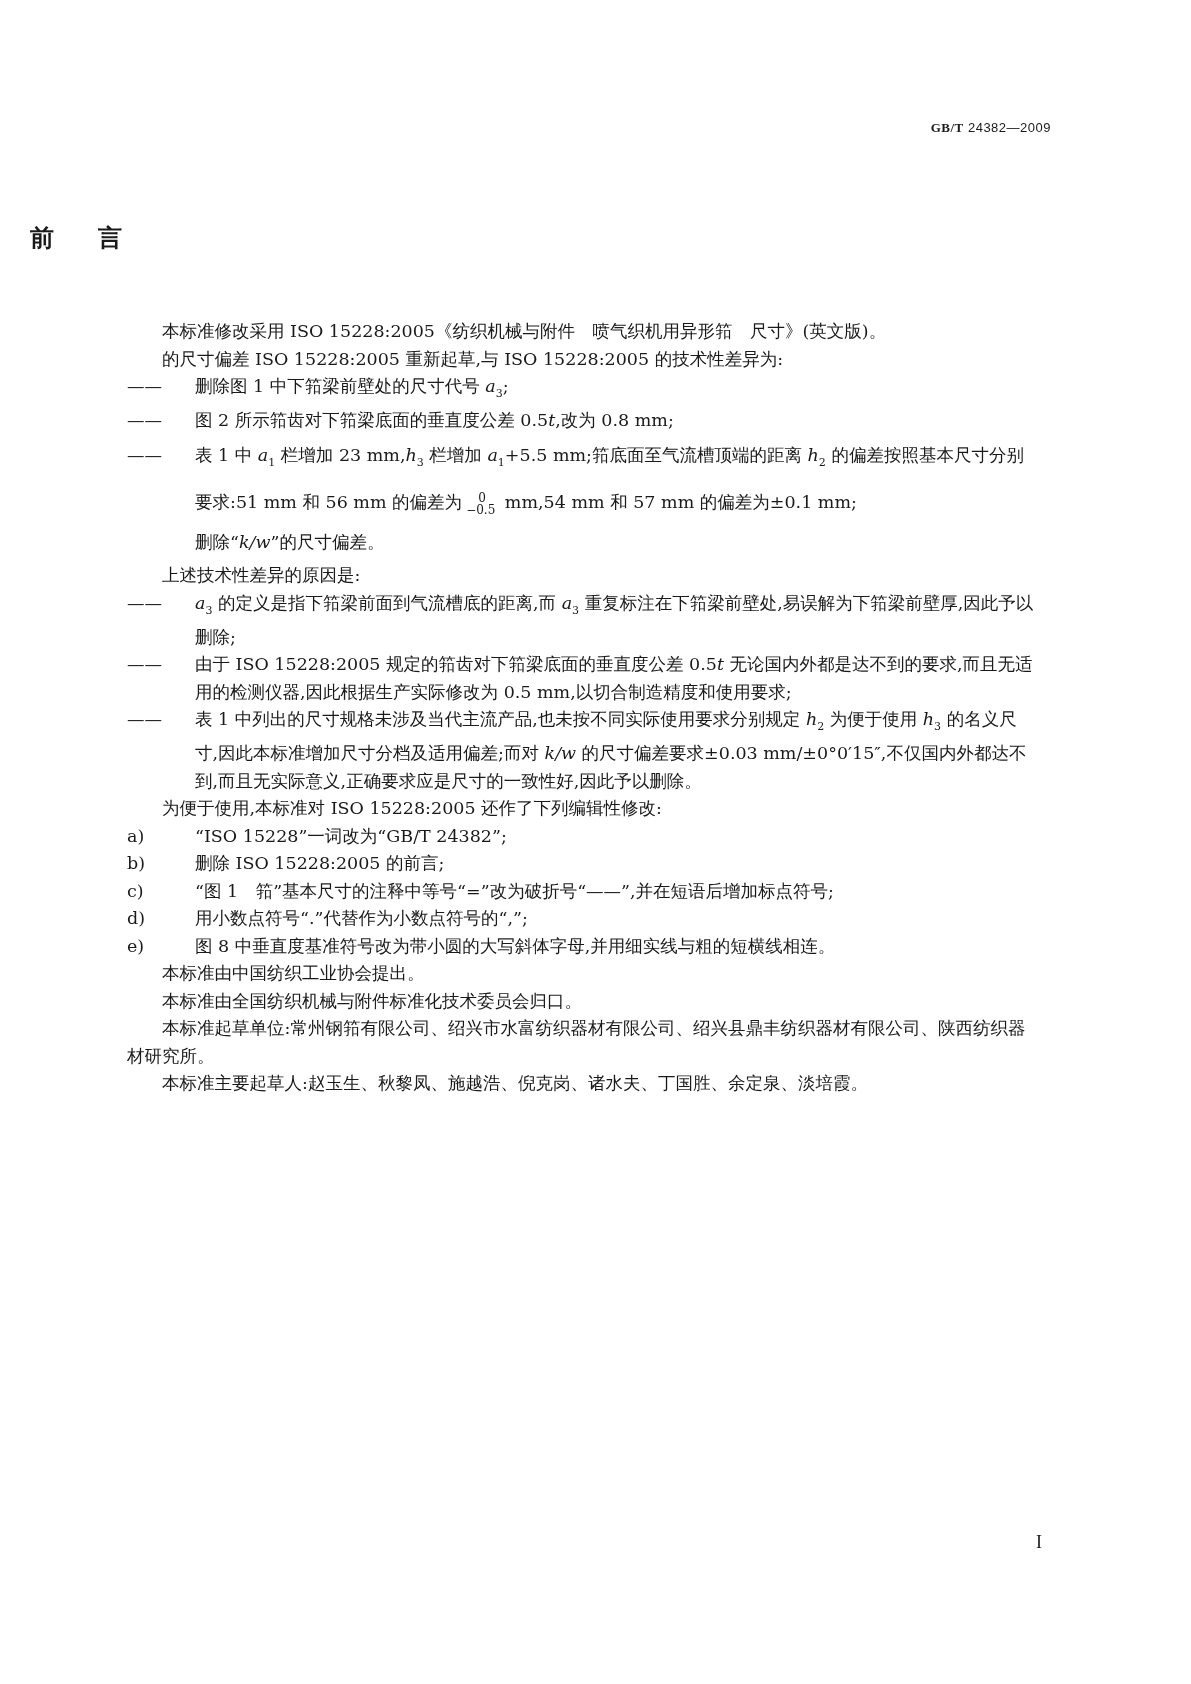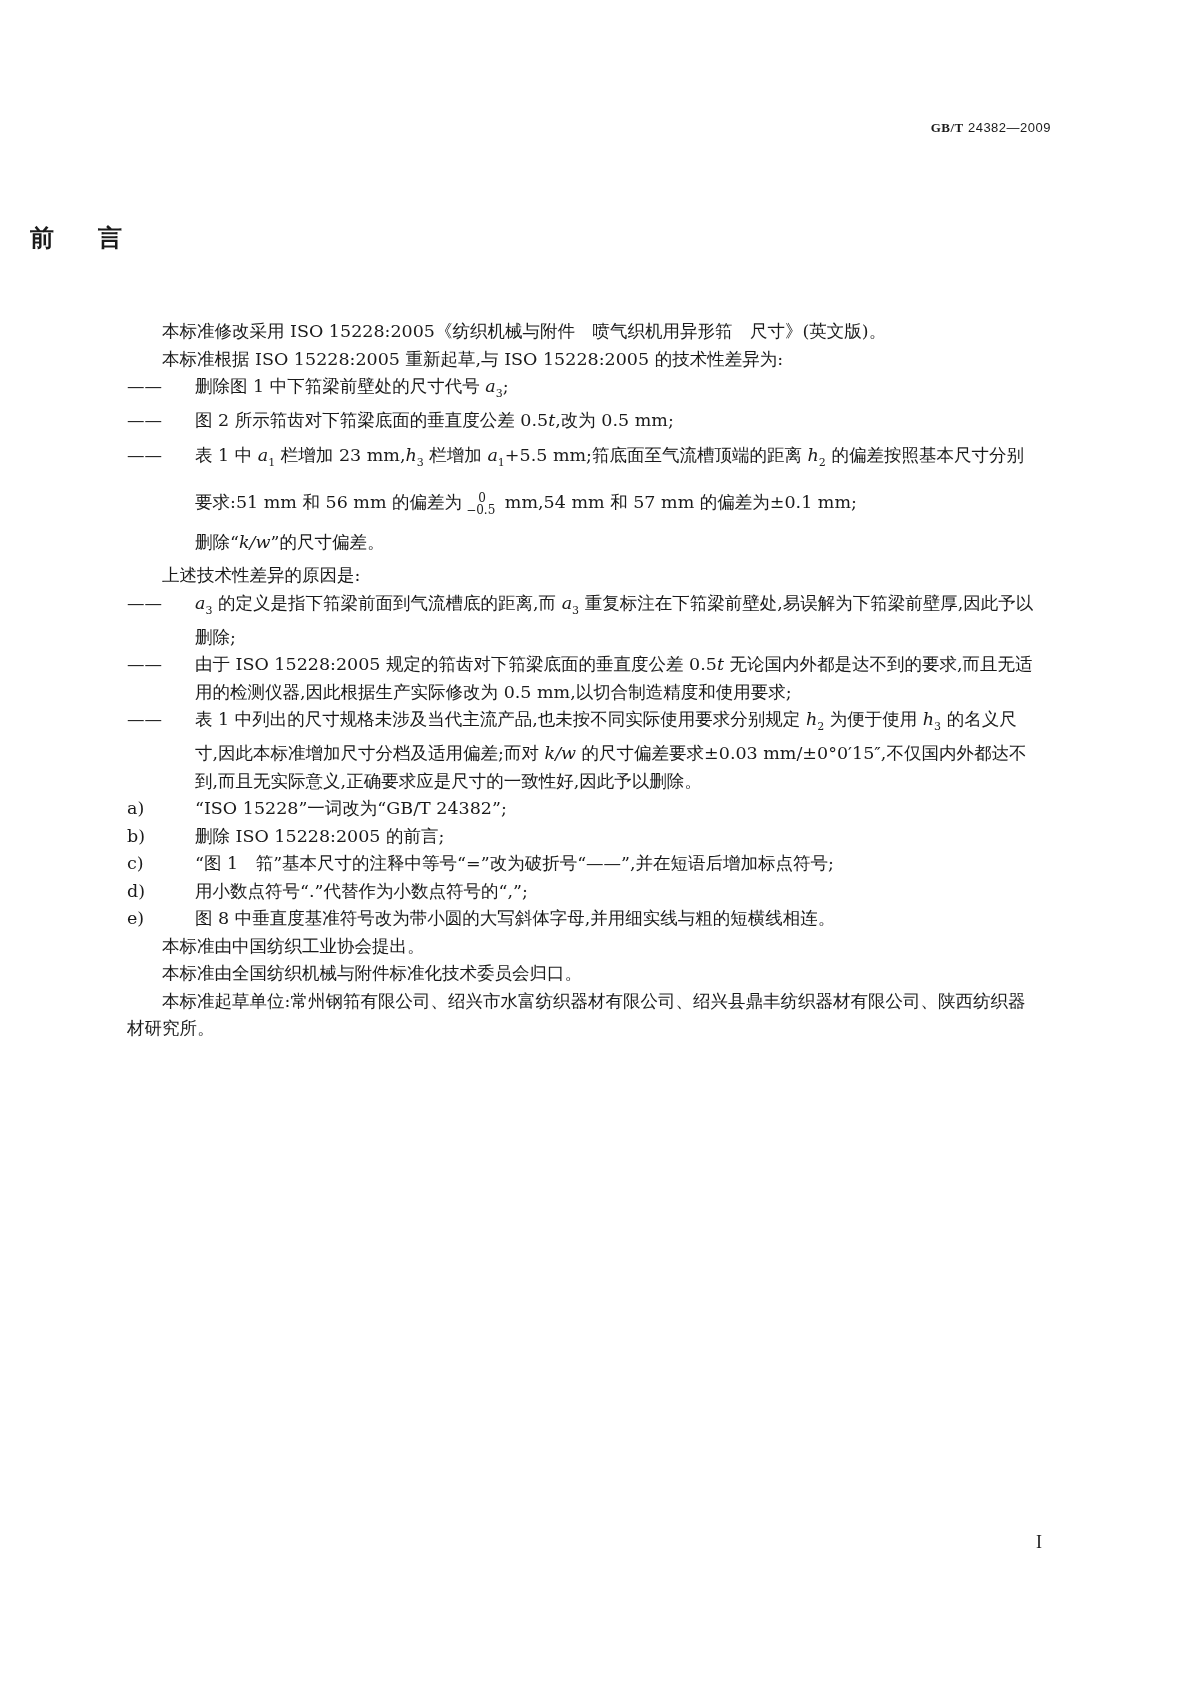--- a/index.html
+++ b/index.html
@@ -48,41 +48,43 @@
   <span class="gbt">GB/T</span>
   <span>24382—2009</span>
 </div>
 
 <div class="title">
   <span>前</span><span>言</span>
 </div>
 
 <div class="content">
   <p class="p indent">本标准修改采用 ISO 15228:2005《纺织机械与附件　喷气织机用异形筘　尺寸》(英文版)。</p>
-  <p class="p indent">本标准根据 ISO 15228:2005 重新起草,与 ISO 15228:2005 的技术性差异为:</p>
+  <p class="p indent">的尺寸偏差 ISO 15228:2005 重新起草,与 ISO 15228:2005 的技术性差异为:</p>
 
   <p class="p dash-item"><span class="dash">——</span><span>删除图 1 中下筘梁前壁处的尺寸代号 </span><i class="var">a</i><sub>3</sub><span>;</span></p>
 
-  <p class="p dash-item"><span class="dash">——</span><span>图 2 所示筘齿对下筘梁底面的垂直度公差 0.5</span><i class="var">t</i><span>,改为 0.5 mm;</span></p>
+  <p class="p dash-item"><span class="dash">——</span><span>图 2 所示筘齿对下筘梁底面的垂直度公差 0.5</span><i class="var">t</i><span>,改为 0.8 mm;</span></p>
 
   <p class="p dash-item tall"><span class="dash">——</span><span>表 1 中 </span><i class="var">a</i><sub>1</sub><span> 栏增加 23 mm,</span><i class="var">h</i><sub>3</sub><span> 栏增加 </span><i class="var">a</i><sub>1</sub><span>+5.5 mm;筘底面至气流槽顶端的距离 </span><i class="var">h</i><sub>2</sub><span> 的偏差按照基本尺寸分别要求:51 mm 和 56 mm 的偏差为</span><span class="tol"><span class="up">0</span><span>−0.5</span></span><span> mm,54 mm 和 57 mm 的偏差为±0.1 mm;</span><br><span>删除“</span><i class="var">k/w</i><span>”的尺寸偏差。</span></p>
 
   <p class="p indent">上述技术性差异的原因是:</p>
 
   <p class="p dash-item"><span class="dash">——</span><i class="var">a</i><sub>3</sub><span> 的定义是指下筘梁前面到气流槽底的距离,而 </span><i class="var">a</i><sub>3</sub><span> 重复标注在下筘梁前壁处,易误解为下筘梁前壁厚,因此予以删除;</span></p>
 
   <p class="p dash-item"><span class="dash">——</span><span>由于 ISO 15228:2005 规定的筘齿对下筘梁底面的垂直度公差 0.5</span><i class="var">t</i><span> 无论国内外都是达不到的要求,而且无适用的检测仪器,因此根据生产实际修改为 0.5 mm,以切合制造精度和使用要求;</span></p>
 
   <p class="p dash-item"><span class="dash">——</span><span>表 1 中列出的尺寸规格未涉及当代主流产品,也未按不同实际使用要求分别规定 </span><i class="var">h</i><sub>2</sub><span> 为便于使用 </span><i class="var">h</i><sub>3</sub><span> 的名义尺寸,因此本标准增加尺寸分档及适用偏差;而对 </span><i class="var">k/w</i><span> 的尺寸偏差要求±0.03 mm/±0°0′15″,不仅国内外都达不到,而且无实际意义,正确要求应是尺寸的一致性好,因此予以删除。</span></p>
 
+  <p class="p indent">为便于使用,本标准对 ISO 15228:2005 还作了下列编辑性修改:</p>
 
   <p class="p list-item"><span class="mark">a)</span><span>“ISO 15228”一词改为“GB/T 24382”;</span></p>
   <p class="p list-item"><span class="mark">b)</span><span>删除 ISO 15228:2005 的前言;</span></p>
   <p class="p list-item"><span class="mark">c)</span><span>“图 1　筘”基本尺寸的注释中等号“=”改为破折号“——”,并在短语后增加标点符号;</span></p>
   <p class="p list-item"><span class="mark">d)</span><span>用小数点符号“.”代替作为小数点符号的“,”;</span></p>
   <p class="p list-item"><span class="mark">e)</span><span>图 8 中垂直度基准符号改为带小圆的大写斜体字母,并用细实线与粗的短横线相连。</span></p>
 
   <p class="p indent">本标准由中国纺织工业协会提出。</p>
   <p class="p indent">本标准由全国纺织机械与附件标准化技术委员会归口。</p>
   <p class="p indent">本标准起草单位:常州钢筘有限公司、绍兴市水富纺织器材有限公司、绍兴县鼎丰纺织器材有限公司、陕西纺织器材研究所。</p>
+  <p class="p indent">本标准主要起草人:赵玉生、秋黎凤、施越浩、倪克岗、诸水夫、丁国胜、余定泉、淡培霞。</p>
 </div>
 
 <div class="page-num">I</div>
 
 </body></html>

